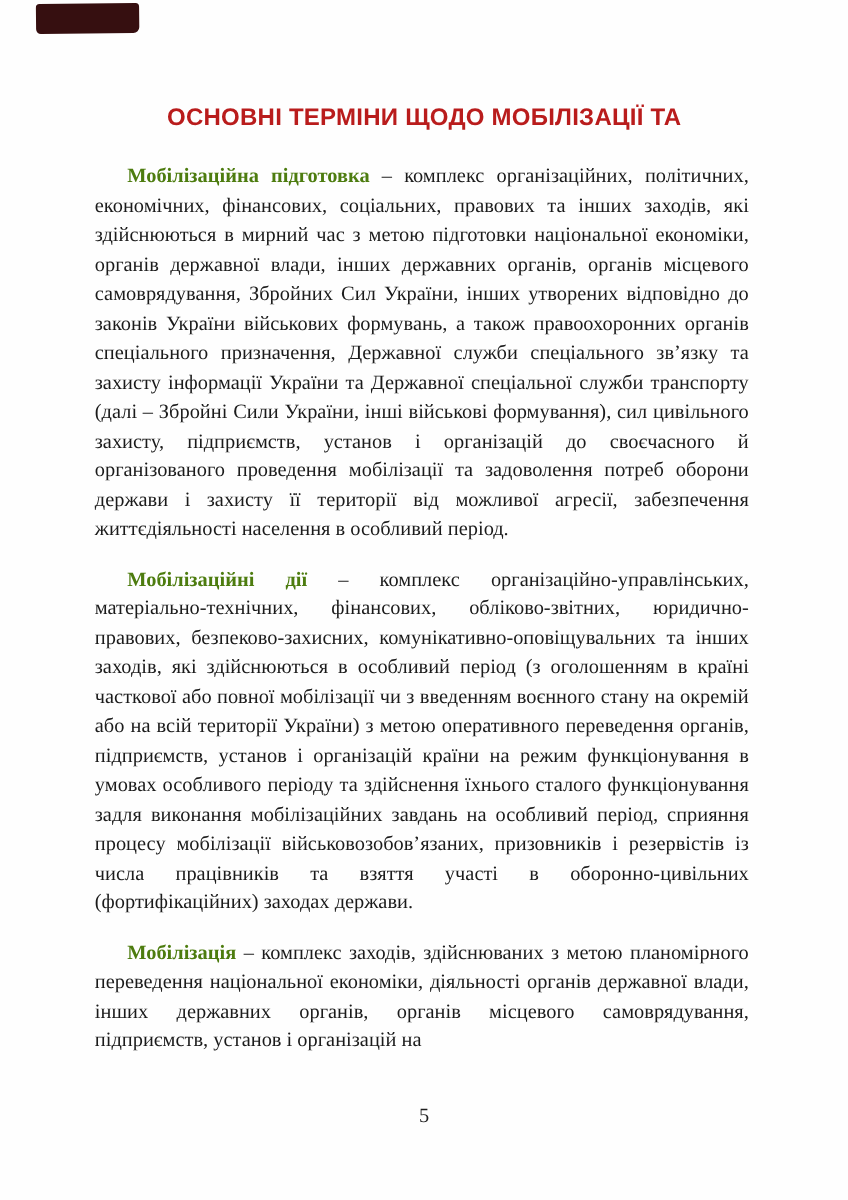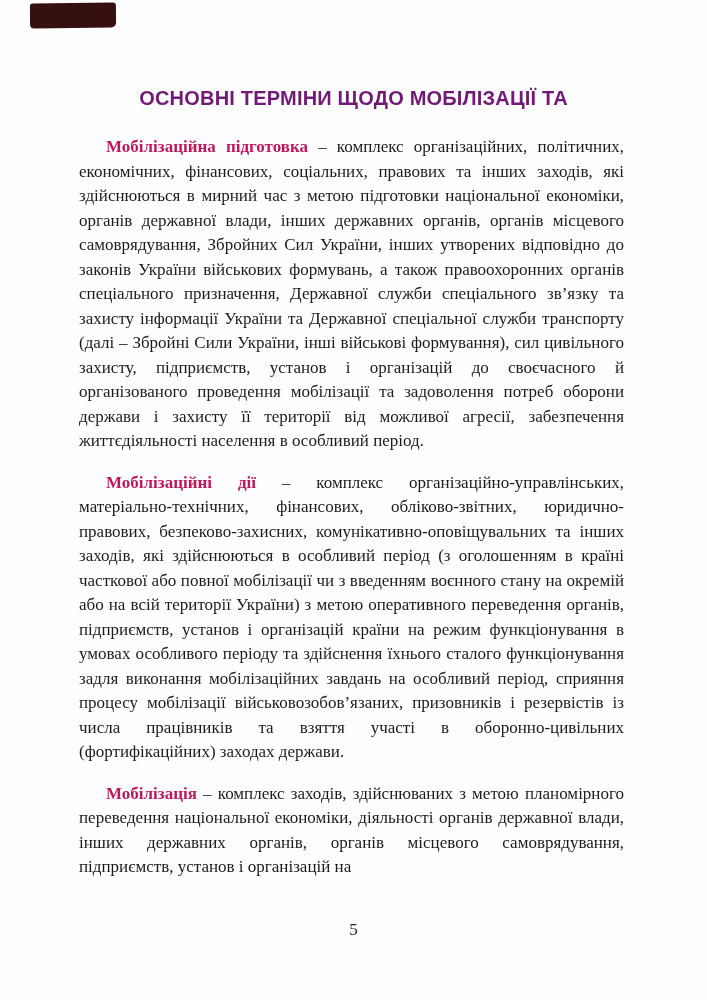--- a/index.html
+++ b/index.html
@@ -29,41 +29,41 @@
     border-radius: 3px 3px 5px 4px;
     transform: rotate(-0.6deg);
   }
   .title {
     margin: 86px 55px 0 55px;
     text-align: center;
     font-family: "Liberation Sans", sans-serif;
     font-weight: 700;
     font-size: 20px;
     line-height: 25px;
-    color: #701a75;
+    color: #b91c1c;
     letter-spacing: 0.2px;
   }
   .title .title-line {
     display: block;
   }
   .content {
     margin: 24px 83px 0 79px;
   }
   .para {
     font-family: "Liberation Serif", serif;
     font-size: 17px;
     line-height: 24.5px;
     text-align: justify;
     text-indent: 27px;
     margin: 0 0 17px 0;
     color: #1b1b1b;
   }
   .para .term {
     font-weight: 700;
-    color: #be185d;
+    color: #4d7c0f;
   }
   .pagenum {
     position: absolute;
     top: 920px;
     left: 0;
     width: 707px;
     text-align: center;
     font-family: "Liberation Serif", serif;
     font-size: 17px;
     color: #1f1f1f;

